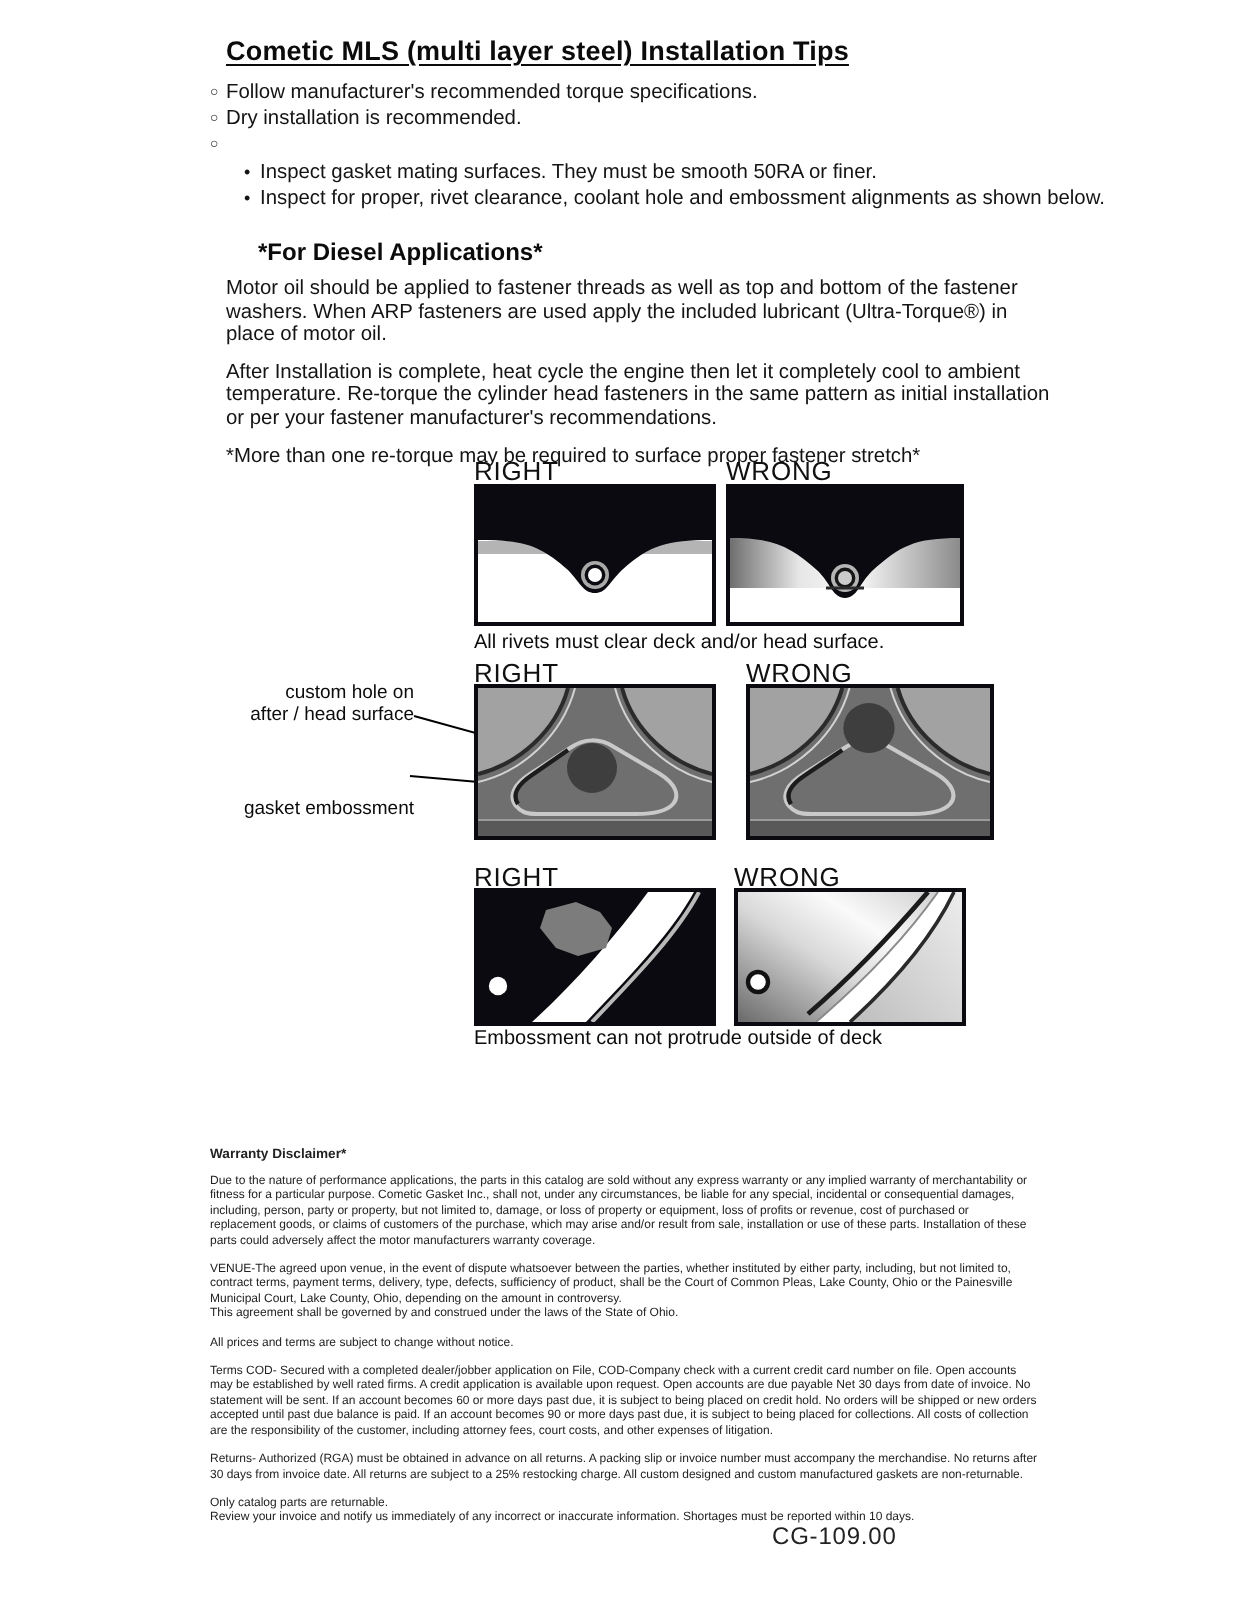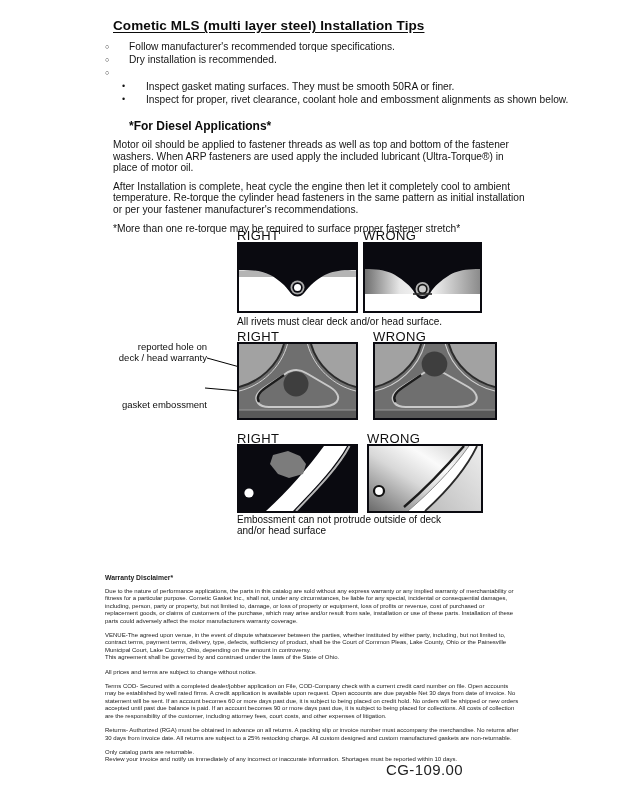--- a/index.html
+++ b/index.html
@@ -2,39 +2,39 @@
 <html><head>
 <meta charset="utf-8">
 <style>
   html,body{margin:0;padding:0;background:#fff;}
   .page{position:relative;width:618px;height:792px;background:#ffffff;
         font-family:"Liberation Sans","DejaVu Sans",sans-serif;color:#111;overflow:hidden;}
   
   .top-block{position:absolute;left:105px;top:18px;width:424px;}
   .title{font-size:13.5px;font-weight:bold;text-decoration:underline;text-underline-offset:2px;
          margin:0 0 7px 8px;letter-spacing:0.1px;color:#0b0b0b;white-space:nowrap;}
-  .bullet-row{display:flex;font-size:10.2px;line-height:13.2px;white-space:nowrap;color:#141414;gap:16px;}
+  .bullet-row{display:flex;font-size:10.2px;line-height:13.2px;white-space:nowrap;color:#141414;}
   .bullet-marker{width:8px;font-size:7px;line-height:13.2px;flex:0 0 8px;}
   .sub-row{margin-left:17px;}
   .sub-marker{width:8px;font-size:9px;line-height:13.2px;flex:0 0 8px;}
   .diesel-heading{font-size:12px;font-weight:bold;margin:13px 0 6px 24px;color:#0b0b0b;}
   .para{font-size:10.2px;line-height:11.6px;margin:0 0 7px 8px;width:412px;color:#141414;}
   
   .dg-label{position:absolute;font-size:13px;letter-spacing:0.4px;color:#101010;}
   .panel{position:absolute;border:2px solid #0a0a10;box-sizing:border-box;background:#fff;}
   .panel svg{display:block;width:100%;height:100%;}
   .dg-caption{position:absolute;font-size:10px;line-height:11px;color:#0c0c0c;white-space:nowrap;}
   .side-label{position:absolute;font-size:9.5px;line-height:10.5px;text-align:right;color:#0c0c0c;}
   .pointer-svg{position:absolute;left:203px;top:350px;}
   
   .legal{position:absolute;left:105px;top:574px;width:414px;color:#222;}
   .legal-heading{font-size:6.8px;font-weight:bold;margin:0 0 7px 0;}
   .legal p{font-size:6px;line-height:7.4px;margin:0 0 7px 0;}
   .legal p.tight{margin:0;}
-  .footer-code{position:absolute;left:386px;top:761px;font-size:15px;letter-spacing:0.4px;color:#222;}
+  .footer-code{position:absolute;left:386px;top:761px;font-size:12px;letter-spacing:0.4px;color:#222;}
 </style>
 </head>
 <body>
 
 <div class="page">
 
   <div class="top-block">
     <div class="title">Cometic MLS (multi layer steel) Installation Tips</div>
 
     <div class="bullet-row">
@@ -94,22 +94,22 @@
       <circle cx="57.5" cy="45" r="3.5" fill="#cccccc"></circle>
       <path d="M48,50 H67" stroke="#2a2a2a" stroke-width="1.6" fill="none"></path>
     </svg>
   </div>
   <div class="dg-caption" style="left:237px;top:316px;">All rivets must clear deck and/or head surface.</div>
 
   <div class="dg-label" style="left:237px;top:329px;width:121px;">RIGHT</div>
   <div class="dg-label" style="left:373px;top:329px;width:124px;">WRONG</div>
 
   <div class="side-label" style="left:97px;top:342px;width:110px;">
-    <div>reported hole on</div>
-    <div>deck / head warranty</div>
+    <div>custom hole on</div>
+    <div>after / head surface</div>
   </div>
   <div class="side-label" style="left:97px;top:400px;width:110px;">gasket embossment</div>
 
   <svg class="pointer-svg" width="96" height="50">
     <line x1="4" y1="8" x2="91" y2="32" stroke="#000" stroke-width="1"></line>
     <line x1="2" y1="38" x2="59" y2="43" stroke="#000" stroke-width="1"></line>
   </svg>
 
   <div class="panel" style="left:237px;top:342px;width:121px;height:78px;">
     <svg viewBox="0 0 117 74" preserveAspectRatio="none">
@@ -174,21 +174,20 @@
       <path d="M0,0 L100,0 C83,24 60,47 39,65 L0,65 Z" fill="url(#g-deck3)"></path>
       <path d="M39,65 C60,47 83,24 100,0" stroke="#8a8a8a" stroke-width="1" fill="none"></path>
       <path d="M35,61 C56,43 77,21 95,0" stroke="#1b1b1b" stroke-width="2.4" fill="none"></path>
       <path d="M56,65 C79,44 98,21 108,0 L112,0 L112,65 Z" fill="url(#g-deck4)"></path>
       <path d="M56,65 C79,44 98,21 108,0" stroke="#2a2a2a" stroke-width="1.8" fill="none"></path>
       <circle cx="10" cy="45" r="5" fill="#ffffff" stroke="#111111" stroke-width="2.2"></circle>
     </svg>
   </div>
   <div class="dg-caption" style="left:237px;top:514px;">
     <div>Embossment can not protrude outside of deck</div>
-    <div>and/or head surface</div>
   </div>
 
   <div class="legal">
     <div class="legal-heading">Warranty Disclaimer*</div>
     <p>Due to the nature of performance applications, the parts in this catalog are sold without any express warranty or any implied warranty of merchantability or fitness for a particular purpose. Cometic Gasket Inc., shall not, under any circumstances, be liable for any special, incidental or consequential damages, including, person, party or property, but not limited to, damage, or loss of property or equipment, loss of profits or revenue, cost of purchased or replacement goods, or claims of customers of the purchase, which may arise and/or result from sale, installation or use of these parts. Installation of these parts could adversely affect the motor manufacturers warranty coverage.</p>
     <p class="tight">VENUE-The agreed upon venue, in the event of dispute whatsoever between the parties, whether instituted by either party, including, but not limited to, contract terms, payment terms, delivery, type, defects, sufficiency of product, shall be the Court of Common Pleas, Lake County, Ohio or the Painesville Municipal Court, Lake County, Ohio, depending on the amount in controversy.</p>
     <p>This agreement shall be governed by and construed under the laws of the State of Ohio.</p>
     <p>All prices and terms are subject to change without notice.</p>
     <p>Terms COD- Secured with a completed dealer/jobber application on File, COD-Company check with a current credit card number on file. Open accounts may be established by well rated firms. A credit application is available upon request. Open accounts are due payable Net 30 days from date of invoice. No statement will be sent. If an account becomes 60 or more days past due, it is subject to being placed on credit hold. No orders will be shipped or new orders accepted until past due balance is paid. If an account becomes 90 or more days past due, it is subject to being placed for collections. All costs of collection are the responsibility of the customer, including attorney fees, court costs, and other expenses of litigation.</p>
     <p>Returns- Authorized (RGA) must be obtained in advance on all returns. A packing slip or invoice number must accompany the merchandise. No returns after 30 days from invoice date. All returns are subject to a 25% restocking charge. All custom designed and custom manufactured gaskets are non-returnable.</p>

